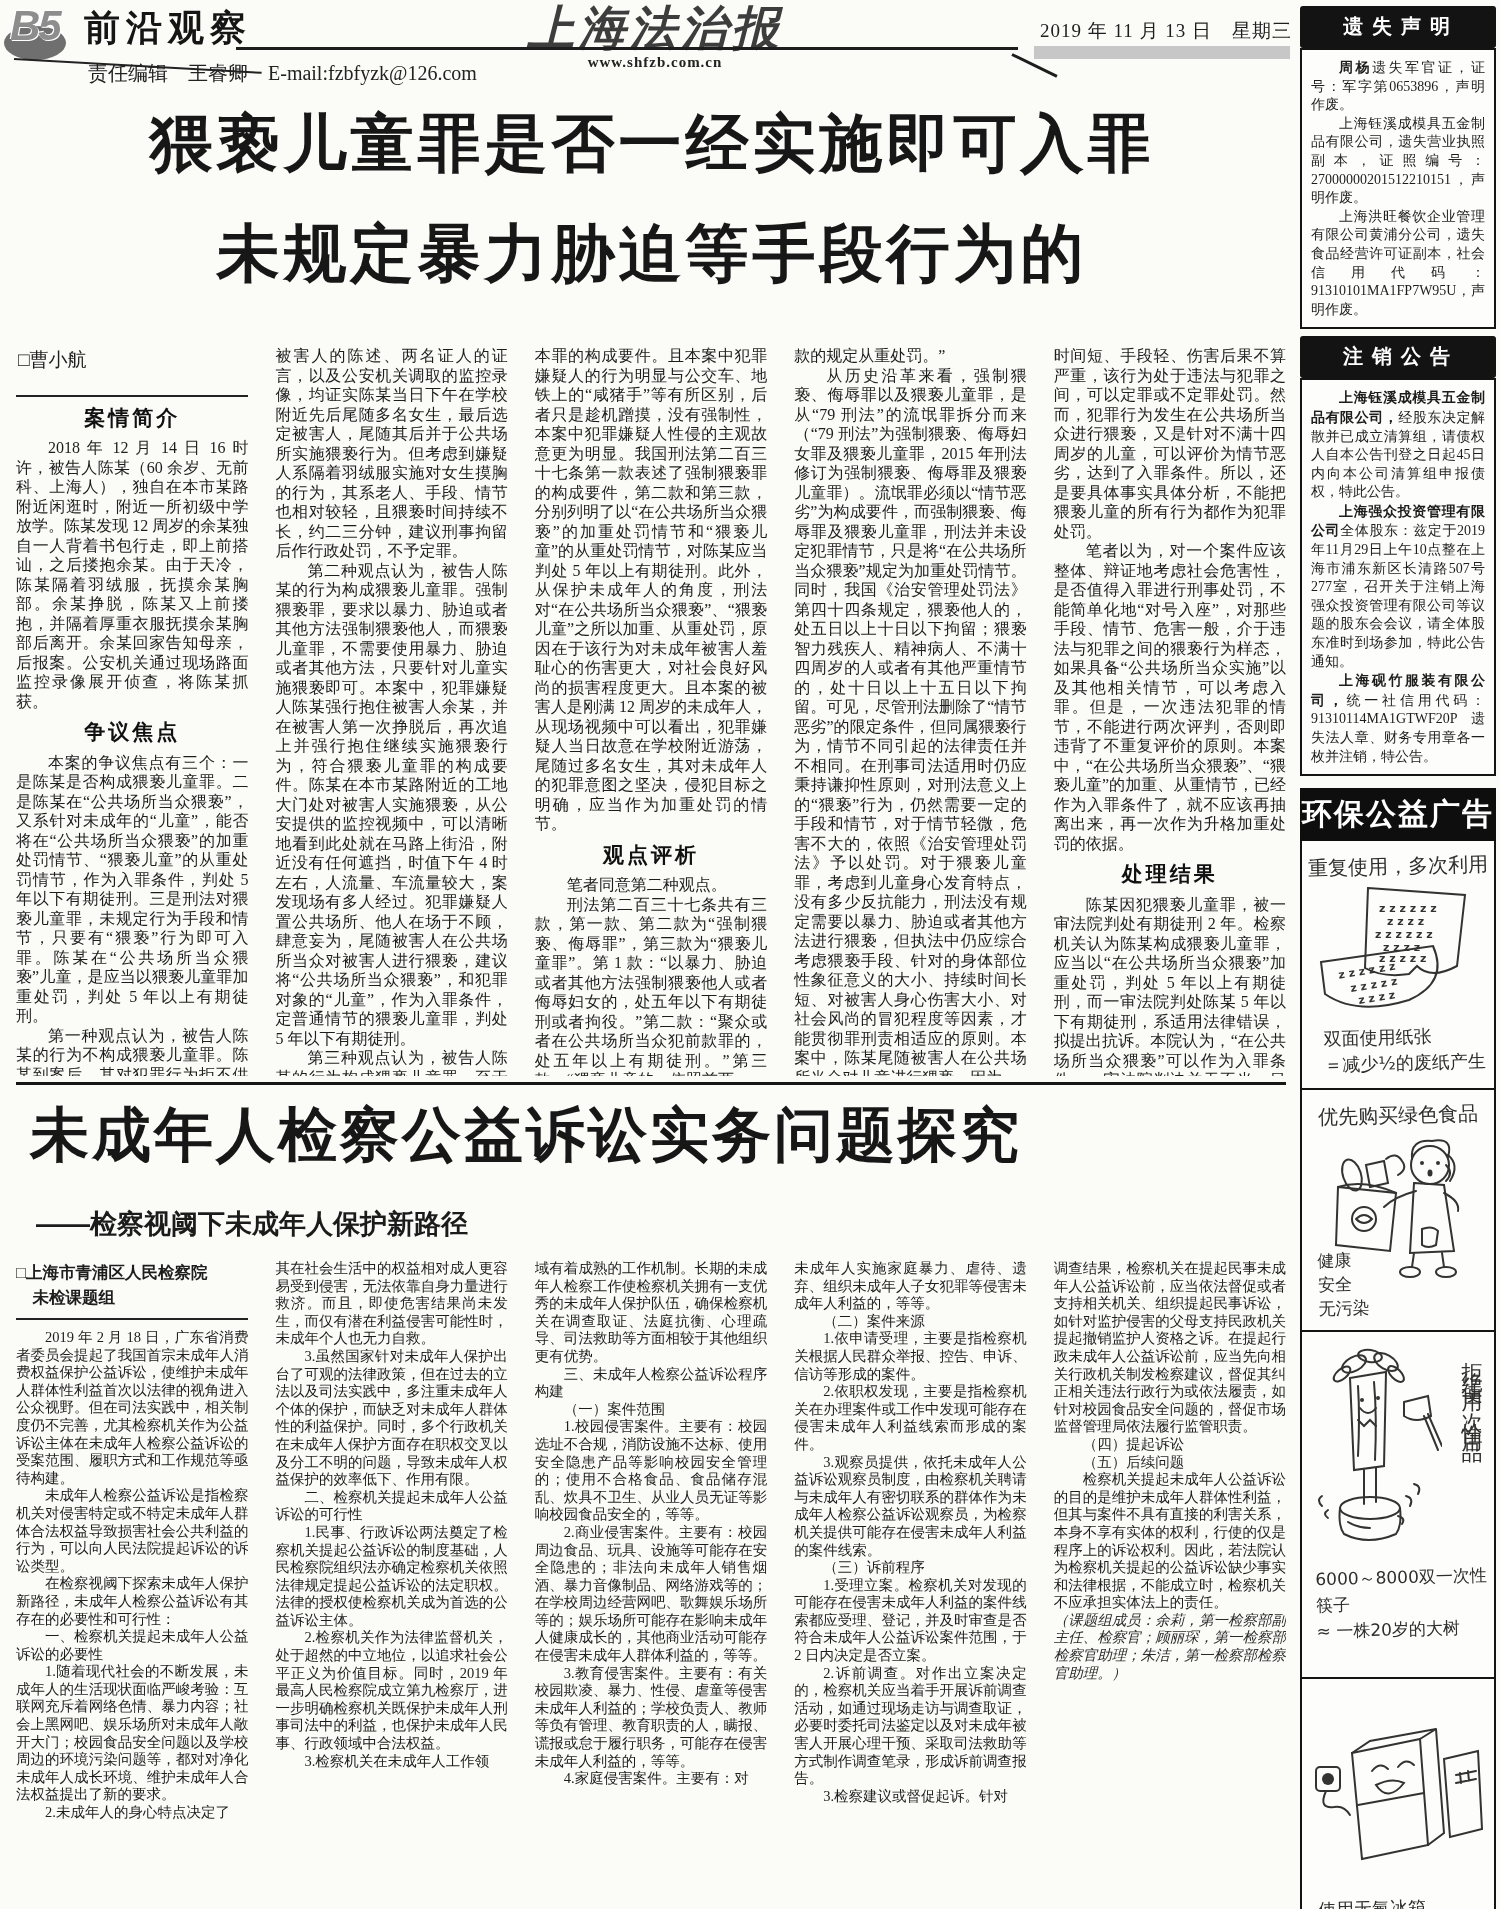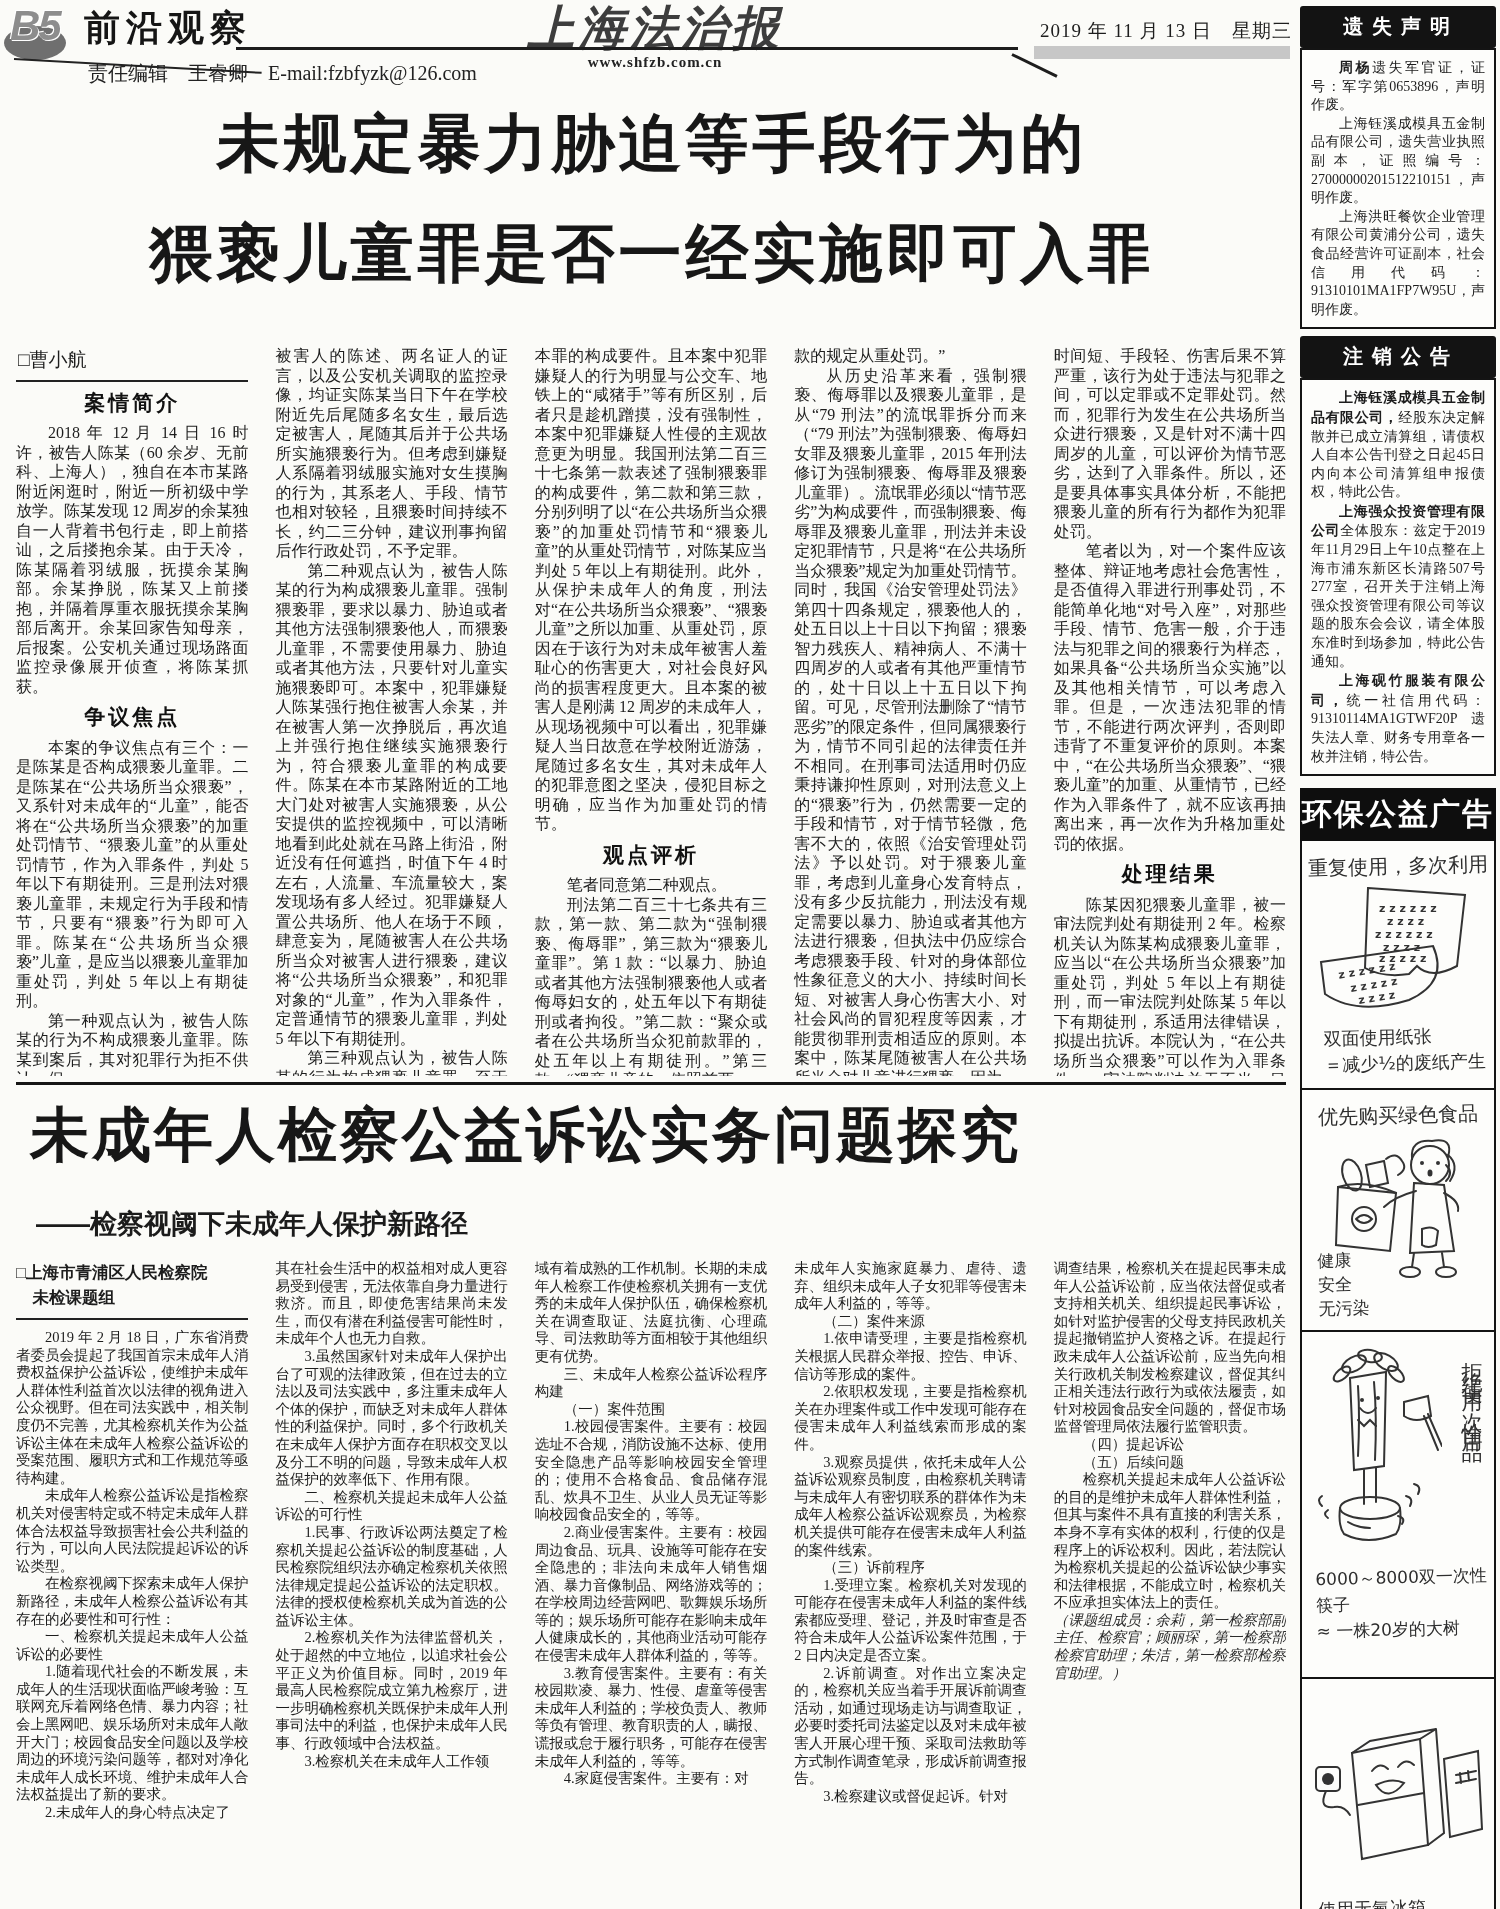--- a/index.html
+++ b/index.html
@@ -24,21 +24,21 @@
   .date-line{left:1000px;top:18px;width:292px;text-align:right;font-size:19px;letter-spacing:1px;}
   .date-bar{left:1034px;top:46px;width:256px;height:13px;background:#c7c7c7;}
   
   .a1-headline{left:18px;top:88px;width:1268px;text-align:center;
       font-family:"Liberation Sans",sans-serif;font-weight:900;color:#171717;
       font-size:63px;letter-spacing:4px;}
   .a1-headline div{line-height:110px;white-space:nowrap;}
   .cols{display:flex;gap:27px;text-align:justify;}
   .cols .col{flex:1;overflow:hidden;}
   .a1-cols{left:16px;top:346px;width:1270px;height:730px;font-size:16px;line-height:19.5px;}
-  .byline{font-size:19px;border-bottom:2px solid #222;padding:4px 0 10px 2px;margin-bottom:10px;}
+  .byline{font-size:19px;border-bottom:2px solid #222;padding:4px 0 25px 2px;margin-bottom:10px;}
   .byline2{font-family:"Liberation Sans",sans-serif;font-weight:bold;font-size:16.5px;line-height:25px;
       border-bottom:2px solid #222;padding:0 0 8px 0;margin-bottom:9px;text-align:left;}
   h3.h{font-family:"Liberation Sans",sans-serif;font-weight:bold;font-size:21px;
       text-align:center;margin:11px 0;letter-spacing:3px;color:#111;}
   .cols p{margin:0;}
   p.p,p.hb,p.sub{text-indent:2em;}
   p.pc{text-indent:0;}
   p.hb{font-family:"Liberation Sans",sans-serif;font-weight:normal;}
   p.note{font-style:italic;color:#2b2b2b;}
   
@@ -80,22 +80,22 @@
 <div class="abs masthead-wrap">
   <div class="masthead">上海法治报</div>
   <div class="website">www.shfzb.com.cn</div>
 </div>
 <div class="abs hdr-rule"></div>
 <div class="abs hdr-rule-diag"></div>
 <div class="abs date-line">2019 年 11 月 13 日　星期三</div>
 <div class="abs date-bar"></div>
 
 <div class="abs a1-headline">
+  <div>猥亵儿童罪是否一经实施即可入罪</div>
   <div>未规定暴力胁迫等手段行为的</div>
-  <div>猥亵儿童罪是否一经实施即可入罪</div>
 </div>
 <div class="abs cols a1-cols" id="a1-cols">
     <div class="col">
       <div class="byline">
         <div>□曹小航</div>
       </div>
       <h3 class="h">案情简介</h3>
       <p class="p">2018 年 12 月 14 日 16 时许，被告人陈某（60 余岁、无前科、上海人），独自在本市某路附近闲逛时，附近一所初级中学放学。陈某发现 12 周岁的余某独自一人背着书包行走，即上前搭讪，之后搂抱余某。由于天冷，陈某隔着羽绒服，抚摸余某胸部。余某挣脱，陈某又上前搂抱，并隔着厚重衣服抚摸余某胸部后离开。余某回家告知母亲，后报案。公安机关通过现场路面监控录像展开侦查，将陈某抓获。</p>
       <h3 class="h">争议焦点</h3>
       <p class="p">本案的争议焦点有三个：一是陈某是否构成猥亵儿童罪。二是陈某在“公共场所当众猥亵”，又系针对未成年的“儿童”，能否将在“公共场所当众猥亵”的加重处罚情节、“猥亵儿童”的从重处罚情节，作为入罪条件，判处 5 年以下有期徒刑。三是刑法对猥亵儿童罪，未规定行为手段和情节，只要有“猥亵”行为即可入罪。陈某在“公共场所当众猥亵”儿童，是应当以猥亵儿童罪加重处罚，判处 5 年以上有期徒刑。</p>

